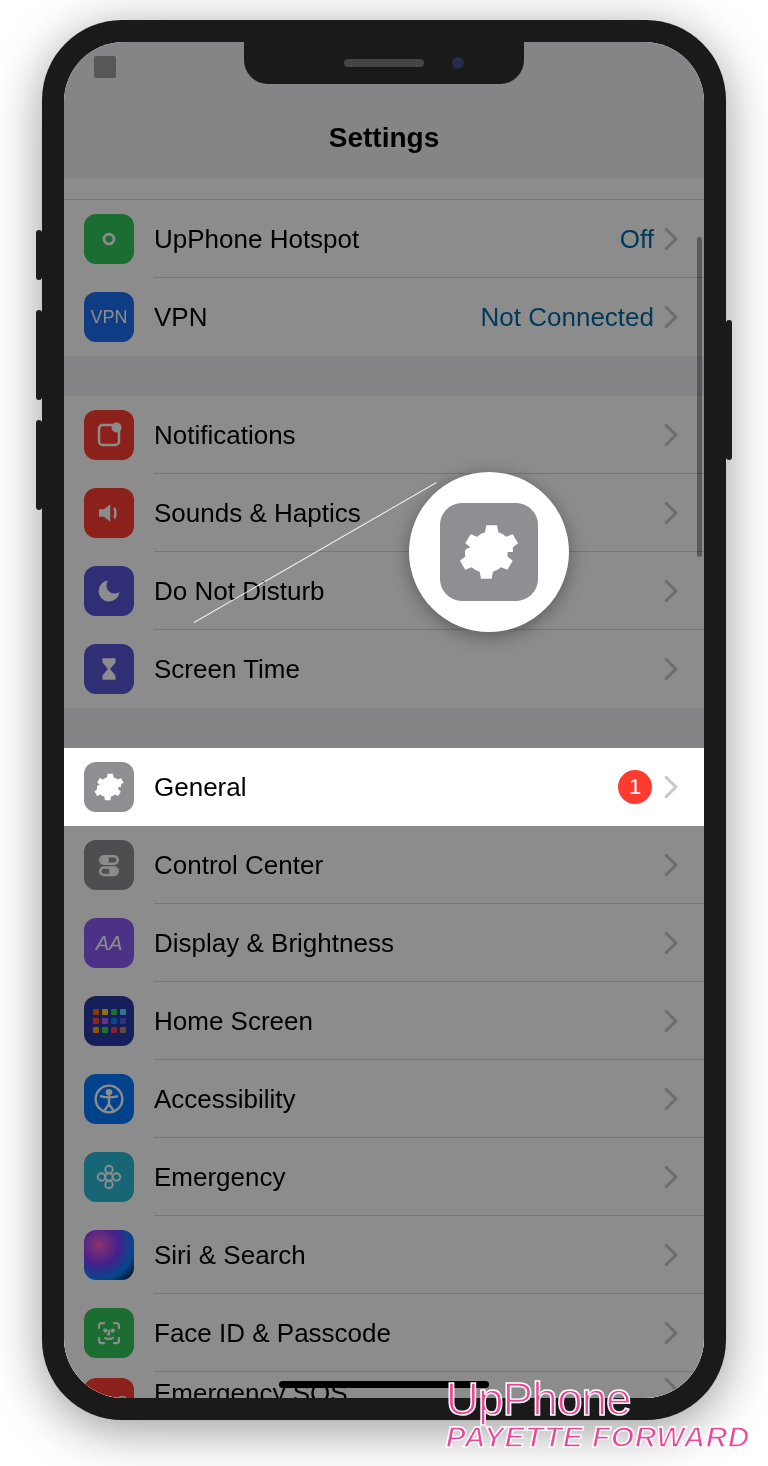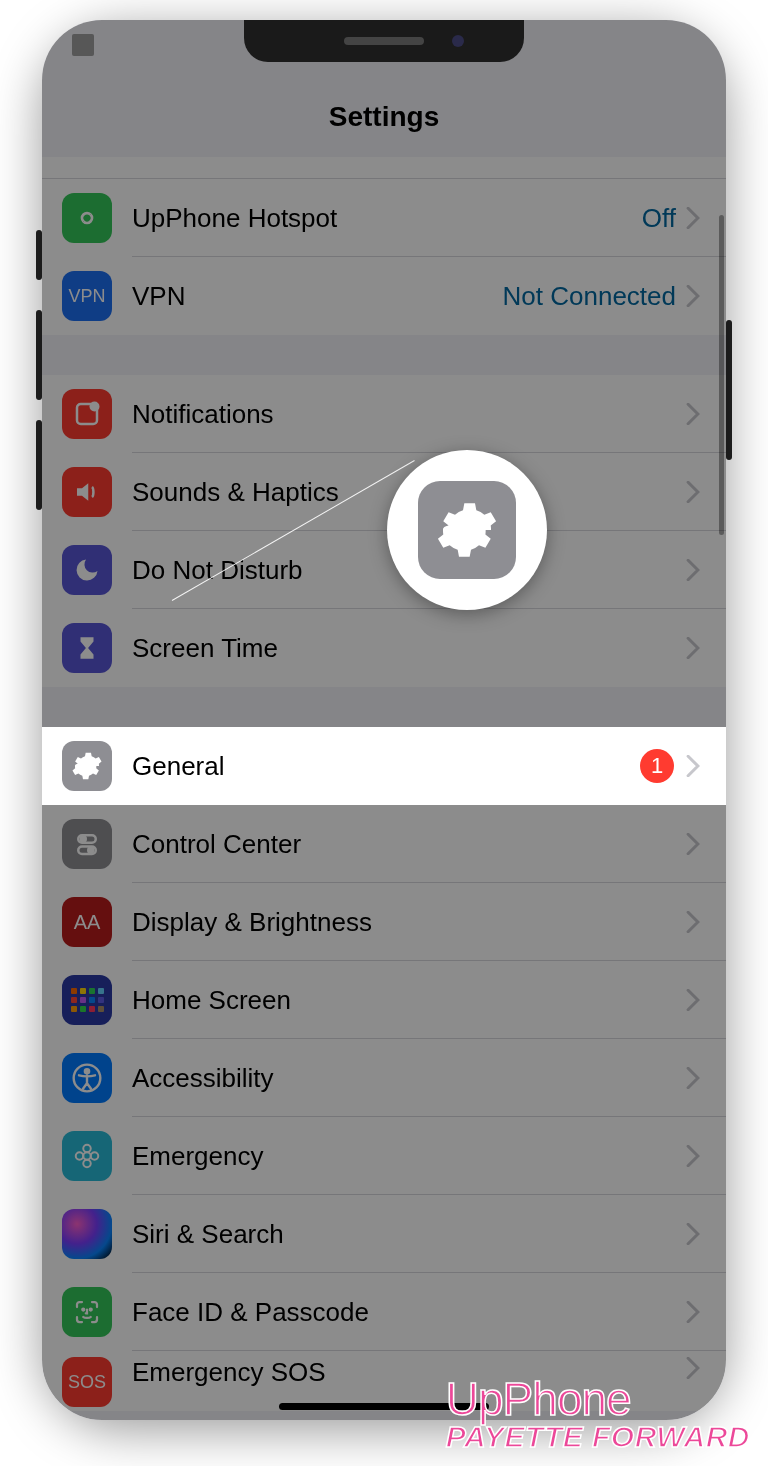--- a/index.html
+++ b/index.html
@@ -13,20 +13,21 @@
   }
   .phone-frame {
     position: absolute;
     left: 42px;
     top: 20px;
     width: 684px;
     height: 1400px;
     background: #1a1a1a;
     border-radius: 80px;
     box-shadow: 0 10px 50px rgba(0,0,0,0.4);
+    padding: 22px;
   }
   .phone-inner {
     width: 100%;
     height: 100%;
     background: #f2f2f7;
     border-radius: 60px;
     overflow: hidden;
     position: relative;
   }
   .notch {
@@ -218,21 +219,21 @@
 
   
   .ic-hotspot { background:#34c759; }
   .ic-vpn { background:#1d6ff2; font-size:18px; font-weight:600;}
   .ic-notifications { background:#ff3b30; }
   .ic-sounds { background:#ff3b30; }
   .ic-dnd { background:#5856d6; }
   .ic-screentime { background:#5856d6; }
   .ic-general { background:#8e8e93; }
   .ic-controlcenter { background:#8e8e93; }
-  .ic-display { background:#b91c1c; font-size:20px; font-weight:500;}
+  .ic-display { background:#8b5cf6; font-size:20px; font-weight:500;font-style:italic;}
   .ic-homescreen { background:#2a3aa5; }
   .ic-accessibility { background:#007aff; }
   .ic-wallpaper { background:#29bbd7; }
   .ic-siri { background: radial-gradient(circle at 30% 30%, #ff5ecb 0%, #7a3dff 40%, #0a84ff 70%, #000 100%); }
   .ic-faceid { background:#34c759; }
   .ic-sos { background:#ff3b30; font-size:18px; font-weight:700;}
 
   .hs-grid {
     display:grid; grid-template-columns:repeat(4,6px); grid-template-rows:repeat(3,6px);
     gap:3px;

